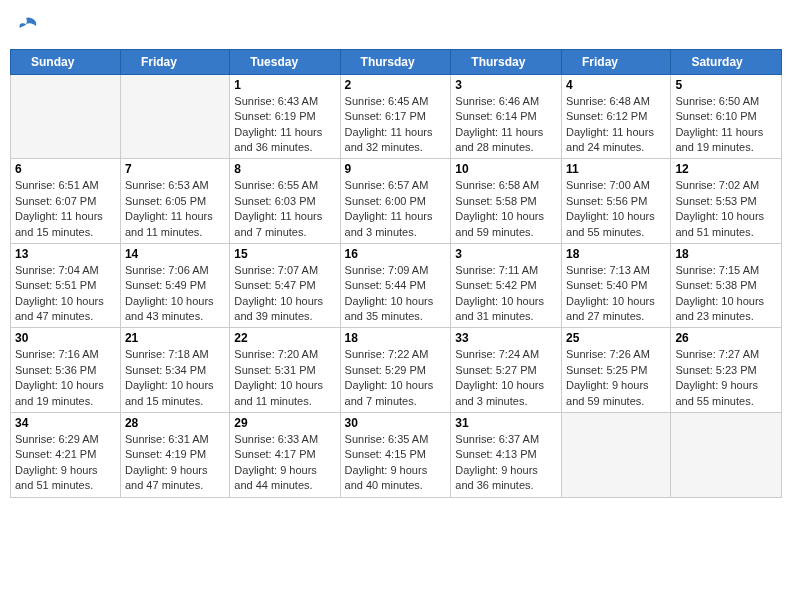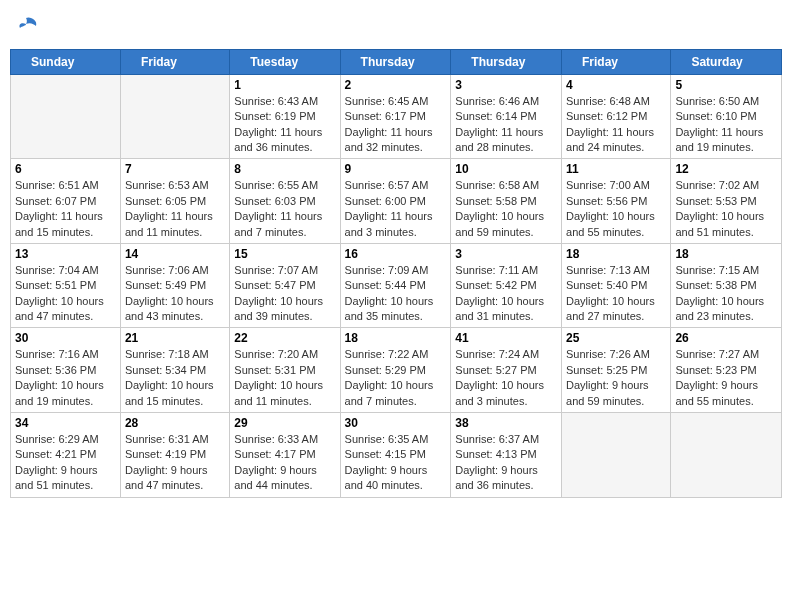--- a/index.html
+++ b/index.html
@@ -216,21 +216,21 @@
         </td>
         <td>
           <span class="day-num">22</span>
           <div class="cell-text">Sunrise: 7:20 AM<br>Sunset: 5:31 PM<br>Daylight: 10 hours<br>and 11 minutes.</div>
         </td>
         <td>
           <span class="day-num">18</span>
           <div class="cell-text">Sunrise: 7:22 AM<br>Sunset: 5:29 PM<br>Daylight: 10 hours<br>and 7 minutes.</div>
         </td>
         <td>
-          <span class="day-num">41</span>
+          <span class="day-num">33</span>
           <div class="cell-text">Sunrise: 7:24 AM<br>Sunset: 5:27 PM<br>Daylight: 10 hours<br>and 3 minutes.</div>
         </td>
         <td>
           <span class="day-num">25</span>
           <div class="cell-text">Sunrise: 7:26 AM<br>Sunset: 5:25 PM<br>Daylight: 9 hours<br>and 59 minutes.</div>
         </td>
         <td>
           <span class="day-num">26</span>
           <div class="cell-text">Sunrise: 7:27 AM<br>Sunset: 5:23 PM<br>Daylight: 9 hours<br>and 55 minutes.</div>
         </td>
@@ -246,20 +246,20 @@
         </td>
         <td>
           <span class="day-num">29</span>
           <div class="cell-text">Sunrise: 6:33 AM<br>Sunset: 4:17 PM<br>Daylight: 9 hours<br>and 44 minutes.</div>
         </td>
         <td>
           <span class="day-num">30</span>
           <div class="cell-text">Sunrise: 6:35 AM<br>Sunset: 4:15 PM<br>Daylight: 9 hours<br>and 40 minutes.</div>
         </td>
         <td>
-          <span class="day-num">38</span>
+          <span class="day-num">31</span>
           <div class="cell-text">Sunrise: 6:37 AM<br>Sunset: 4:13 PM<br>Daylight: 9 hours<br>and 36 minutes.</div>
         </td>
         <td class="cell-empty"></td>
         <td class="cell-empty"></td>
       </tr>
     </tbody>
 </table>
 
 </body></html>

